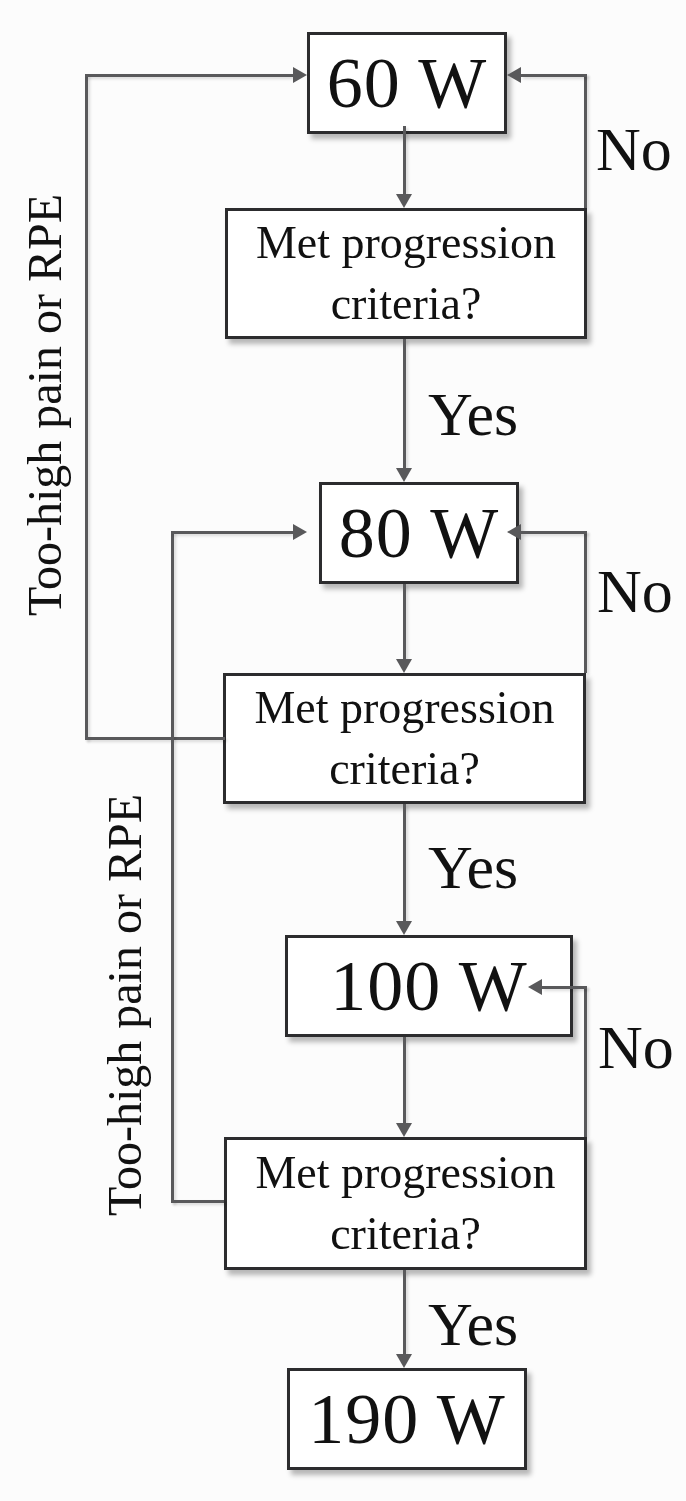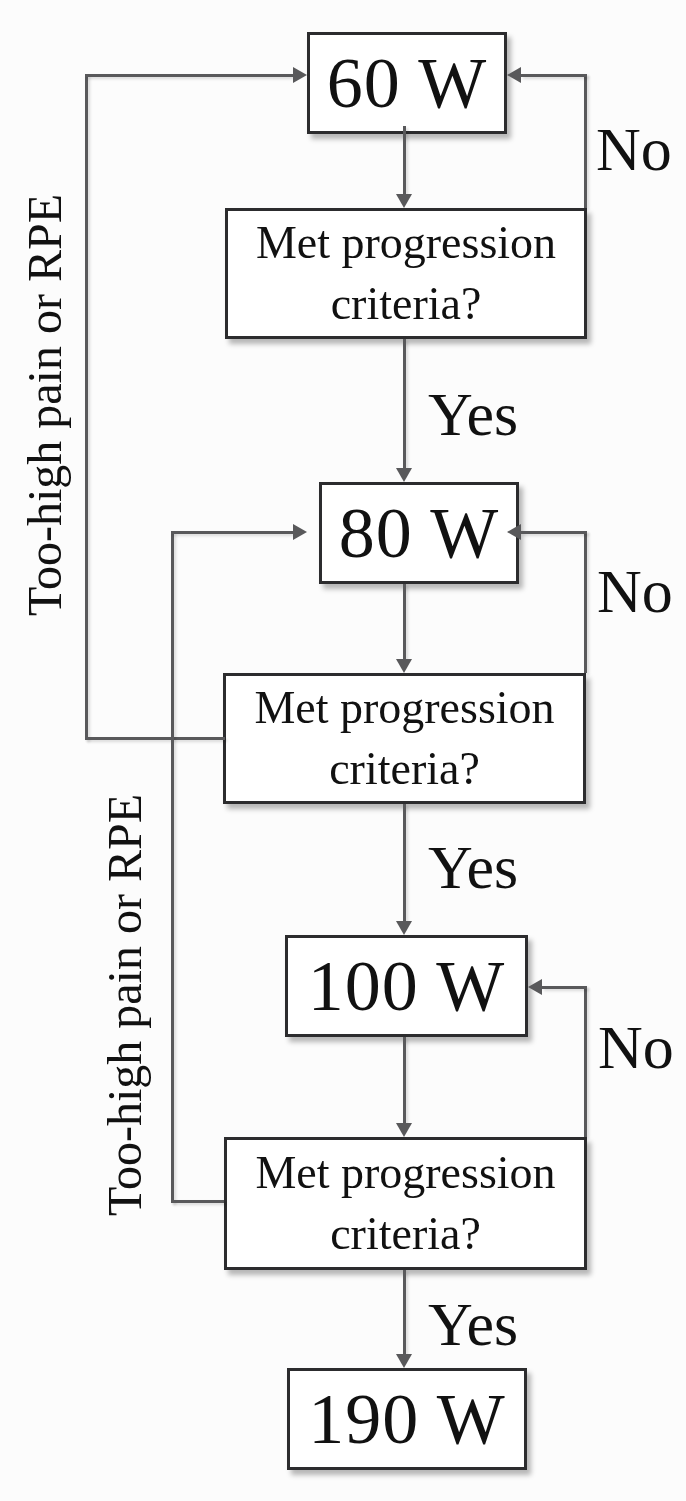--- a/index.html
+++ b/index.html
@@ -60,21 +60,21 @@
   }
   .arrow-down  { border-left: 8px solid transparent; border-right: 8px solid transparent; border-top: 14px solid var(--line); }
   .arrow-left  { border-top: 8px solid transparent; border-bottom: 8px solid transparent; border-right: 14px solid var(--line); }
   .arrow-right { border-top: 8px solid transparent; border-bottom: 8px solid transparent; border-left: 14px solid var(--line); }
 
   
   #w60   { left: 307px; top: 32px;   width: 200px; height: 102px; }
   #crit1 { left: 225px; top: 208px;  width: 362px; height: 131px; }
   #w80   { left: 307px; top: 482px;  width: 200px; height: 102px; margin-left: 12px; }
   #crit2 { left: 223px; top: 673px;  width: 363px; height: 131px; }
-  #w100  { left: 285px; top: 935px;  width: 243px; height: 102px; }
+  #w100  { left: 285px; top: 935px;  width: 288px; height: 102px; }
   #crit3 { left: 224px; top: 1137px; width: 363px; height: 133px; }
   #w120  { left: 287px; top: 1368px; width: 240px; height: 102px; }
 
   
   #f1 { left: 403px; top: 126px;  height: 70px; }
   #f2 { left: 403px; top: 339px;  height: 131px; }
   #f3 { left: 403px; top: 584px;  height: 77px; }
   #f4 { left: 403px; top: 804px;  height: 119px; }
   #f5 { left: 403px; top: 1037px; height: 88px; }
   #f6 { left: 403px; top: 1270px; height: 86px; }

